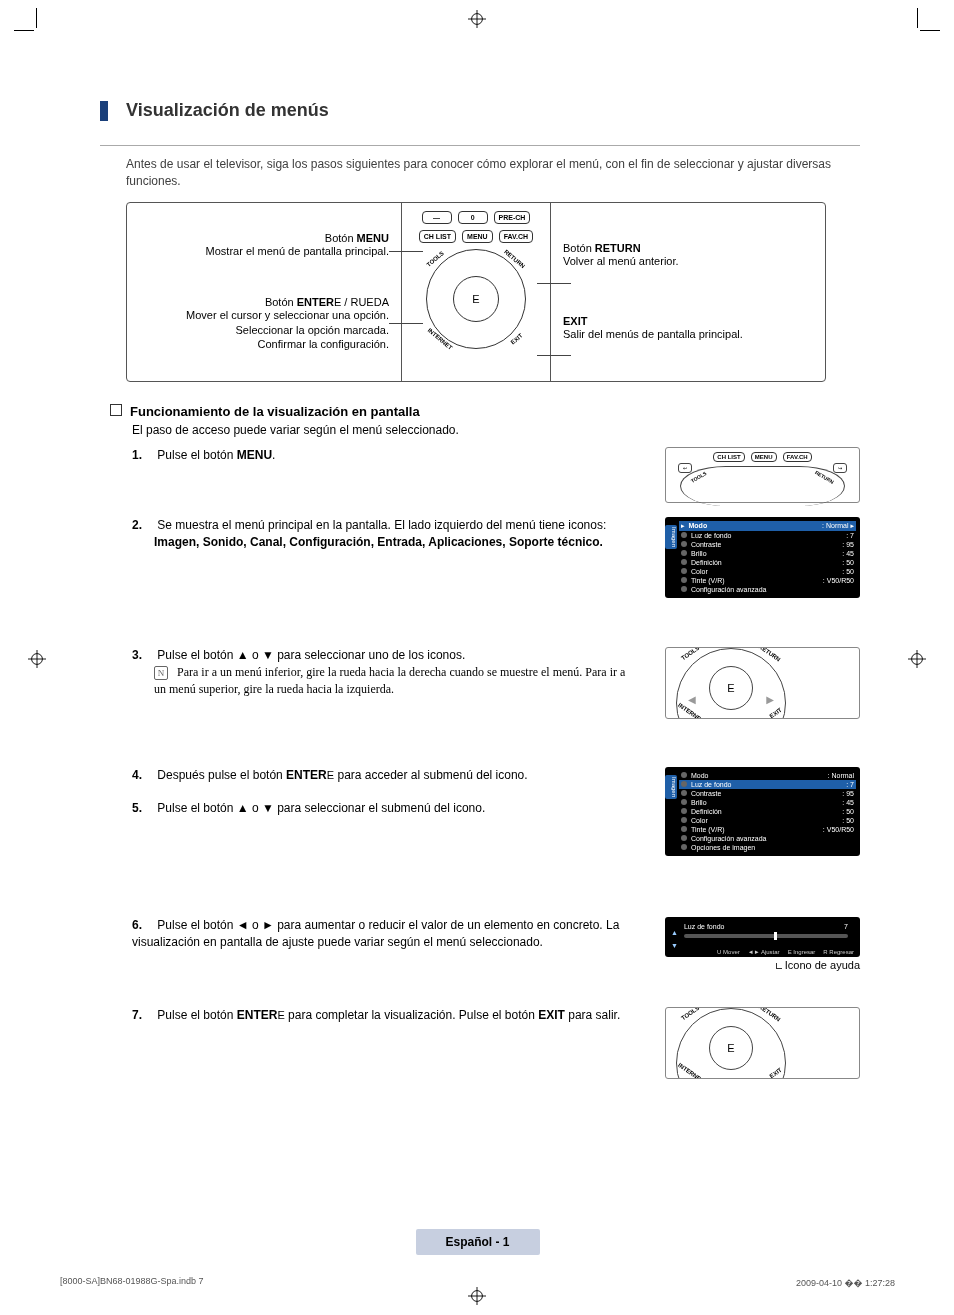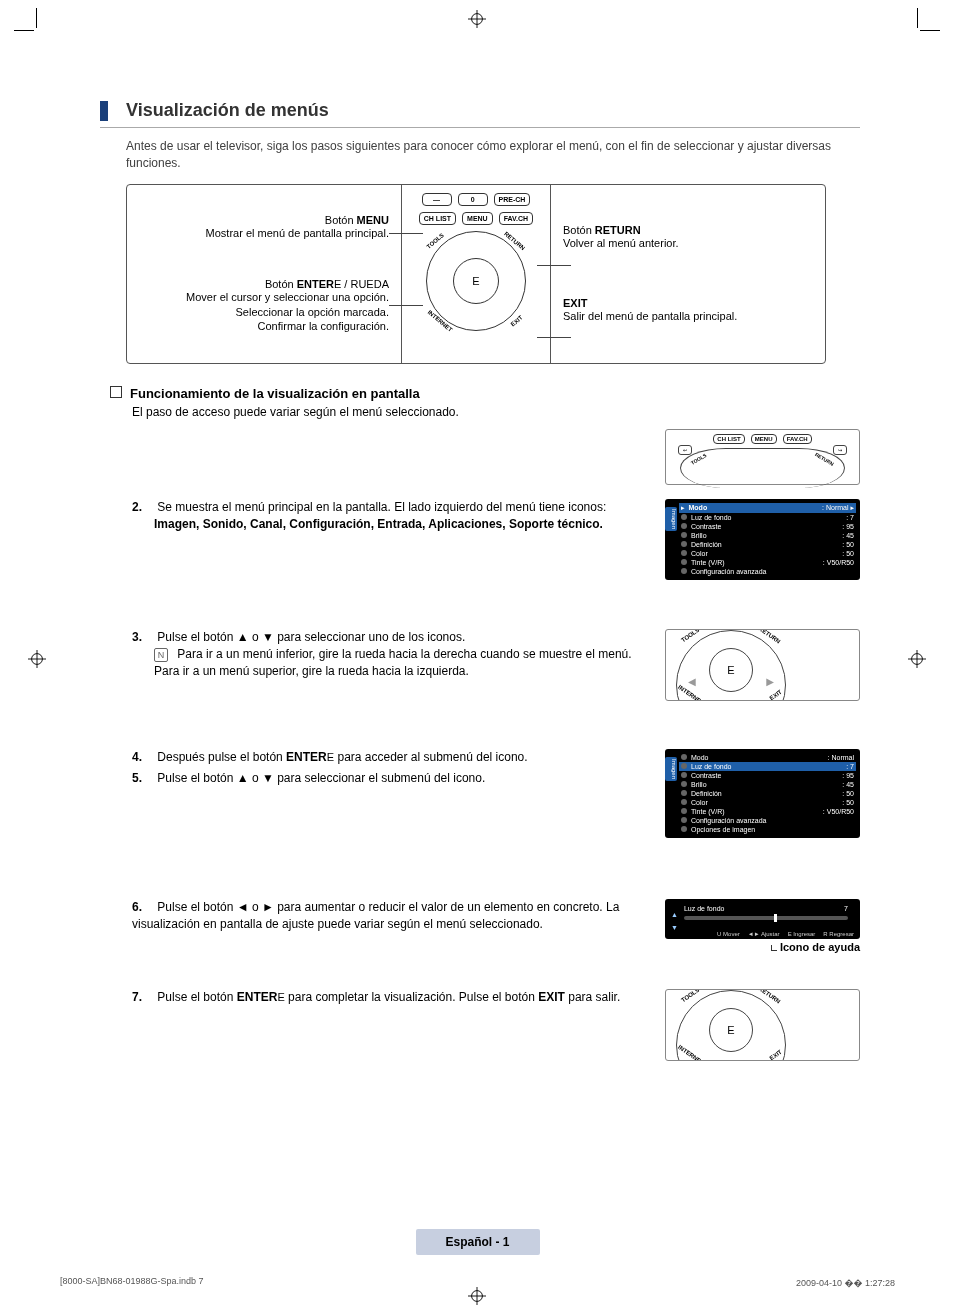--- a/index.html
+++ b/index.html
@@ -30,21 +30,21 @@
   .content {
     position: absolute;
     left: 40px;
     top: 80px;
     width: 760px;
   }
 
   .h1bar {
     display: flex;
     align-items: center;
-    margin-bottom: 6px;
+    margin-bottom: 24px;
   }
   .h1bar .blockmark {
     width: 8px; height: 20px; background:#1a3f7a; margin-right: 18px;
   }
   .h1bar h1 {
     font-size: 18px;
     font-weight: bold;
     color: #333;
   }
   .underline { height:1px; background:#aaa; margin-bottom:10px; }
@@ -200,21 +200,21 @@
   .osd-row .a { display:flex; align-items:center; gap:4px; }
   .osd-dot { width:6px; height:6px; border-radius:50%; background:#666; display:inline-block; }
 
   .adjust-bar {
     background:#000; color:#fff; border-radius:3px; padding:6px 6px 2px; font-size:7px;
   }
   .adjust-bar .lbl { color:#9cf; font-weight:bold; display:flex; align-items:center; gap:4px;}
   .adjust-bar .track { height:4px; background:#555; margin:4px 0; position:relative; border-radius:2px;}
   .adjust-bar .thumb { position:absolute; top:-2px; width:3px; height:8px; background:#fff;}
   .adjust-bar .helprow { display:flex; gap:8px; font-size:6px; color:#ccc; justify-content:flex-end; }
-  .caption-help { font-size:11px; text-align:right; margin-top:2px;font-weight:bold;}
+  .caption-help { font-size:11px; text-align:right; margin-top:2px;}
   .caption-help .tick { display:inline-block; border-left:1px solid #333; border-bottom:1px solid #333; width:6px; height:6px; vertical-align:middle; margin-right:3px;}
 
   .miniwheel {
     position:relative;
     width:130px; height:70px;
     overflow:hidden;
   }
   .miniwheel .wo {
     position:absolute;
     left:50%; top:0;
@@ -357,39 +357,43 @@
           <div class="wheel-lbl" style="right:2px; bottom:6px; transform:rotate(-40deg);">EXIT</div>
         </div>
       </div>
       <div class="remote-right">
         <div class="grp">
           <div class="t">Botón <b>RETURN</b></div>
           <div class="d">Volver al menú anterior.</div>
         </div>
         <div class="grp" style="margin-top:38px">
           <div class="t"><b>EXIT</b></div>
-          <div class="d">Salir del menú de pantalla principal.</div>
+          <div class="d">Salir del menús de pantalla principal.</div>
         </div>
       </div>
 
       <div class="leader" style="left:262px; top:48px; width:34px;"></div>
       <div class="leader" style="left:262px; top:120px; width:34px;"></div>
       <div class="leader" style="left:410px; top:80px; width:34px;"></div>
       <div class="leader" style="left:410px; top:152px; width:34px;"></div>
     </div>
 
     <div class="subhead">
       <span class="sqbox"></span>
       <span>Funcionamiento de la visualización en pantalla</span>
     </div>
     <div class="subdesc">El paso de acceso puede variar según el menú seleccionado.</div>
 
     <div class="steps">
 
       <div class="step-row" style="min-height:70px;">
+        <div class="step-text">
+          <span class="num">1.</span>
+          <span>Pulse el botón </span><b>MENU</b><span>.</span>
+        </div>
         <div class="step-illus">
           <div class="ill">
             <div class="miniremote">
               <div class="r3">
                 <div class="rbtn">CH LIST</div>
                 <div class="rbtn">MENU</div>
                 <div class="rbtn">FAV.CH</div>
               </div>
               <div class="curvewrap">
                 <div class="curve"></div>
@@ -447,21 +451,21 @@
                 </div>
               </div>
           </div>
         </div>
       </div>
 
       <div class="step-row" style="min-height:120px;">
         <div class="step-text">
           <span class="num">3.</span>
           <span>Pulse el botón ▲ o ▼ para seleccionar uno de los iconos.</span><br>
-          <span style="padding-left:22px; display:inline-block;">
+          <span style="padding-left:22px; display:inline-block;font-family:Liberation Serif, serif;">
             <span class="note-icon">N</span>
             <span>Para ir a un menú inferior, gire la rueda hacia la derecha cuando se muestre el menú. Para ir a un menú superior, gire la rueda hacia la izquierda.</span>
           </span>
         </div>
         <div class="step-illus">
           <div class="ill" style="padding:0;">
             <div class="miniwheel">
               <div class="wo"></div>
               <div class="wi">
                   <span class="enter-glyph">E</span>
@@ -476,21 +480,21 @@
           </div>
         </div>
       </div>
 
       <div class="step-row" style="min-height:150px;">
         <div class="step-text">
           <div>
             <span class="num">4.</span>
             <span>Después pulse el botón </span><b>ENTER</b><span class="enter-glyph">E</span><span> para acceder al submenú del icono.</span>
           </div>
-          <div style="margin-top:4px;">
+          <div style="margin-top:16px;">
             <span class="num">5.</span>
             <span>Pulse el botón ▲ o ▼ para seleccionar el submenú del icono.</span>
           </div>
         </div>
         <div class="step-illus">
           <div class="osd">
             <div class="sidetab">Imagen</div>
             <div id="osd2-rows">
                 <div class="osd-row">
                   <span class="a"><span class="osd-dot"></span>Modo</span>

